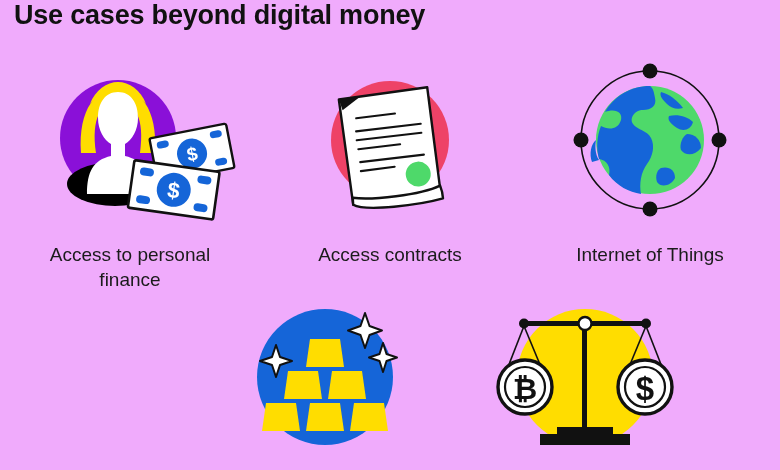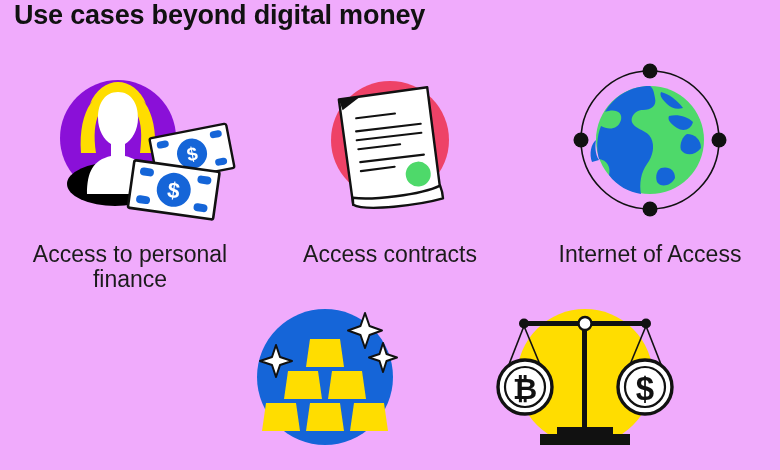--- a/index.html
+++ b/index.html
@@ -55,21 +55,21 @@
     position: relative;
   }
   .icon-wrap svg {
     display: block;
     width: 170px;
     height: 160px;
     overflow: visible;
   }
   .tile-label {
     margin-top: 14px;
-    font-size: 23px;
+    font-size: 19px;
     line-height: 25px;
     color: #1b1b1b;
     text-align: center;
     max-width: 215px;
     font-family: "Liberation Sans", "DejaVu Sans", sans-serif;
   }
   .label-narrow { max-width: 205px; }
 </style>
 </head>
 <body>
@@ -164,21 +164,21 @@
           <path d="M122 66 C130 66 136 72 136 80 C130 88 120 88 116 82 C114 76 118 68 122 66 Z" fill="#1565d8"></path>
           <path d="M96 100 C104 98 110 102 110 110 C106 118 96 120 92 114 C90 108 92 102 96 100 Z" fill="#1565d8"></path>
           <path d="M31 72 C26 76 24 86 27 94 L34 92 C30 86 30 78 31 72 Z" fill="#1565d8"></path>
 
           <circle cx="85" cy="3" r="7.5" fill="#111111"></circle>
           <circle cx="154" cy="72" r="7.5" fill="#111111"></circle>
           <circle cx="85" cy="141" r="7.5" fill="#111111"></circle>
           <circle cx="16" cy="72" r="7.5" fill="#111111"></circle>
         </svg>
       </div>
-      <div class="tile-label">Internet of Access</div>
+      <div class="tile-label">Internet of Things</div>
     </div>
 
   </div>
 
   <div class="grid-row row-bottom">
 
     <div class="cell-empty"></div>
 
     <div class="cell">
       <div class="icon-wrap">

